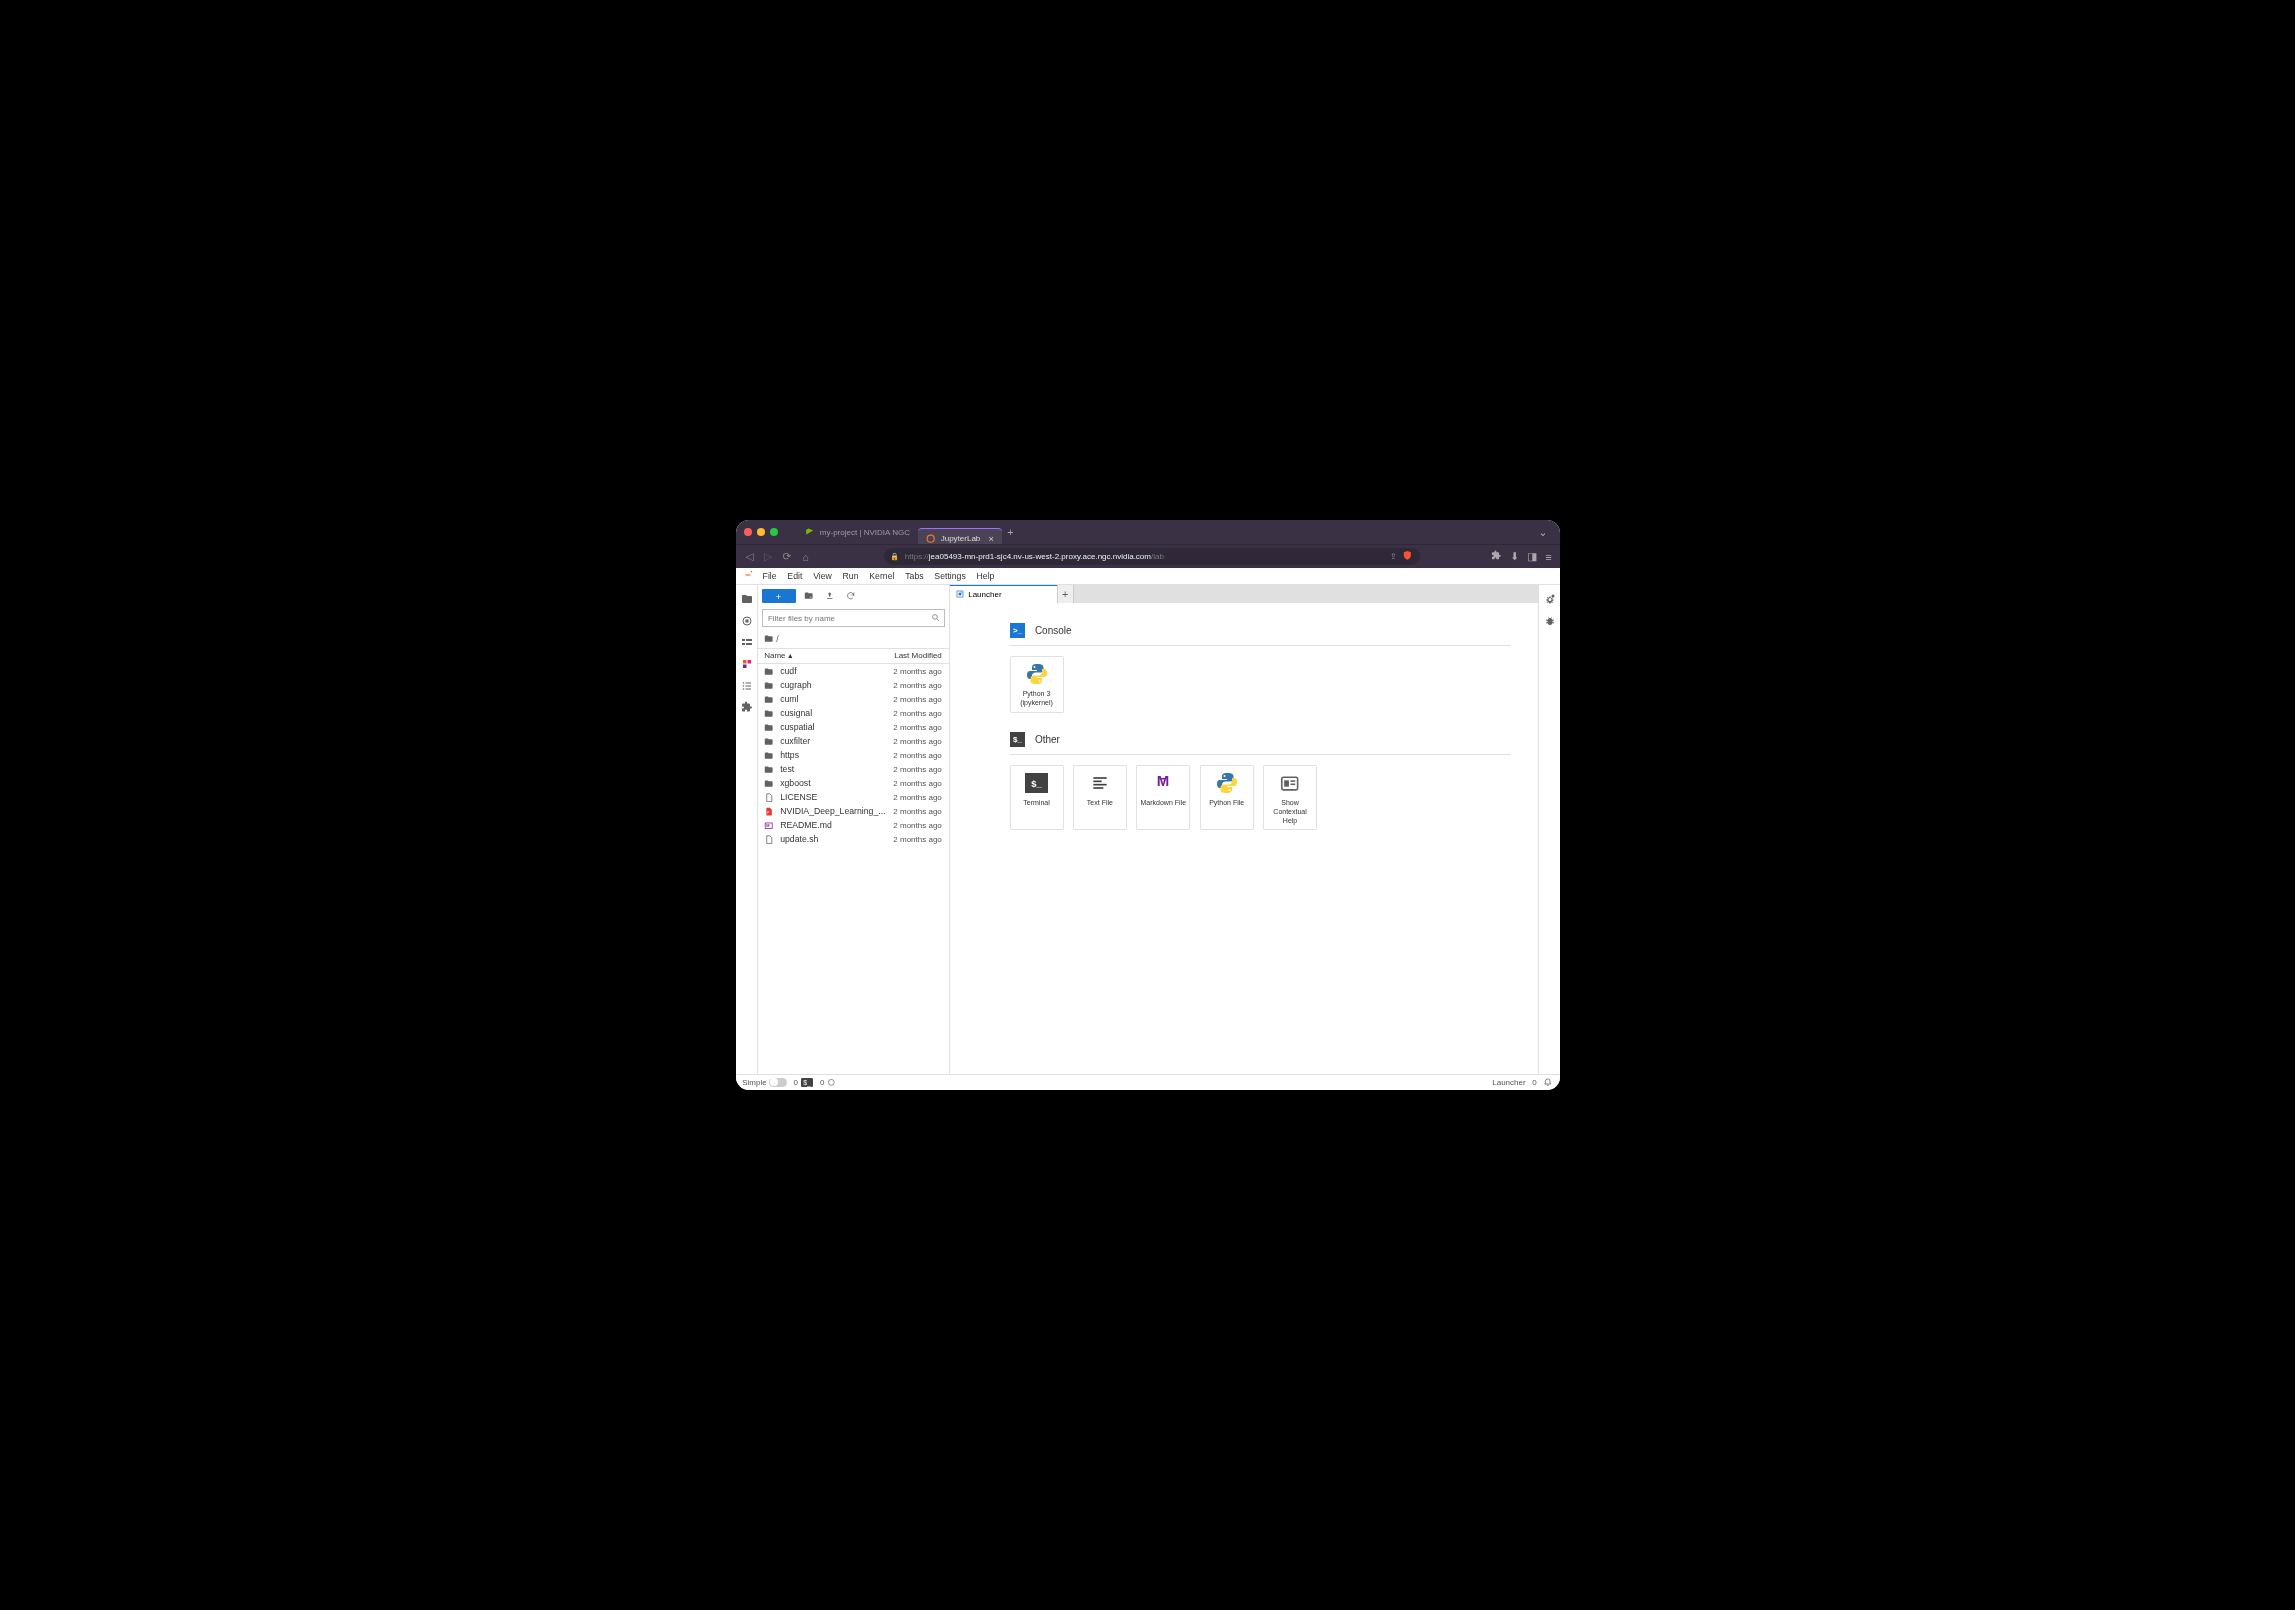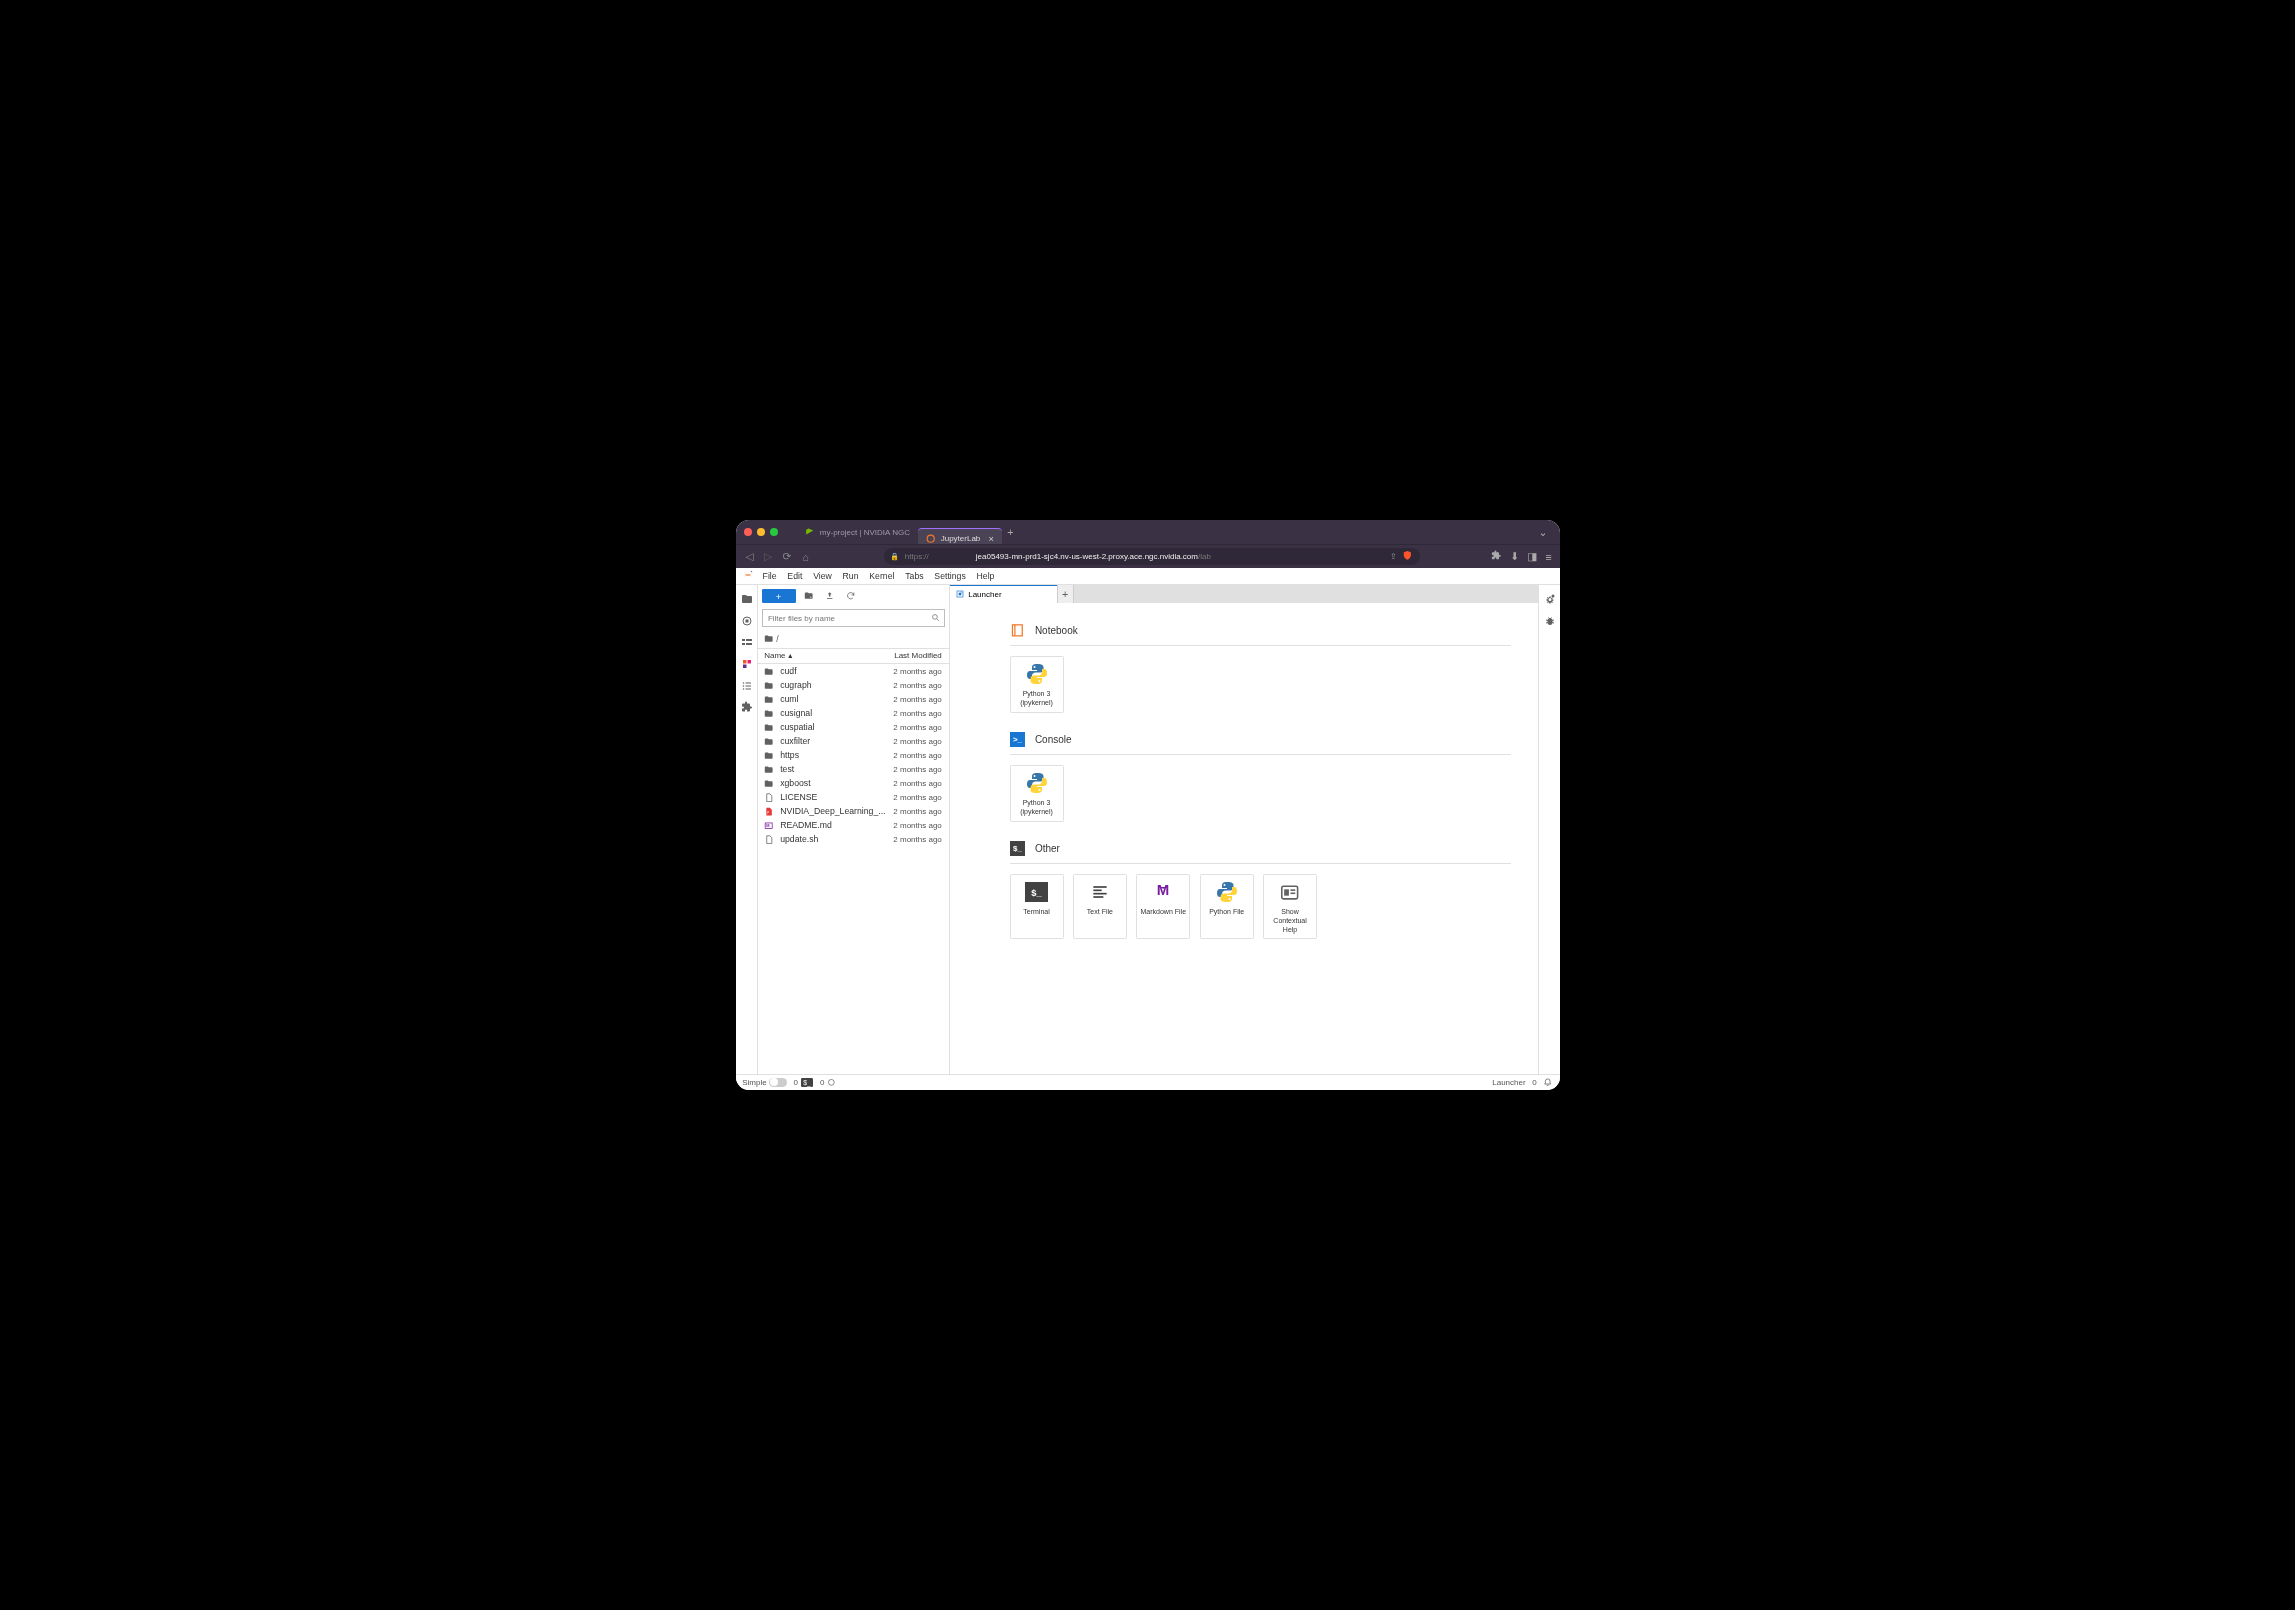--- a/index.html
+++ b/index.html
@@ -21,21 +21,21 @@
 .addtab { color: #aaa; padding: 0 5.4px; cursor: pointer; }
 .chevron-end { color: #aaa; margin-left: auto; padding: 0 4px; }
 
 .addressbar { background: #3a3244; height: 24px; display: flex; align-items: center; padding: 0 8px; gap: 8px; border-top: 0.7px solid #2e2838; }
 .nav-btns { display: flex; gap: 6.7px; color: #888; }
 .nav-btn { width: 12px; height: 12px; display: flex; align-items: center; justify-content: center; cursor: pointer; }
 .url-box { flex: 1; background: #2e2838; border-radius: 9.4px; height: 17.4px; display: flex; align-items: center; padding: 0 6.7px; gap: 5.4px; color: #bbb; font-size: 8px; max-width: 536px; margin: 0 auto; }
 .url-box .lock { font-size: 7.4px; }
 .url-text { flex: 1; white-space: nowrap; overflow: hidden; }
 .url-text .dim { color: #777; }
-.url-text .bright { color: #eee; padding-left: 47px; }
+.url-text .bright { color: #eee; }
 .url-right { display: flex; gap: 5.4px; align-items: center; }
 .right-icons { display: flex; gap: 8px; color: #aaa; align-items: center; }
 
 
 .jl-menubar { background: #fff; height: 17.4px; border-bottom: 0.7px solid #e0e0e0; display: flex; align-items: center; padding: 0 2.7px; font-size: 8.7px; color: #333; }
 .jl-logo { width: 19px; text-align: center; }
 .jl-logo svg { width: 12px; height: 12px; }
 .jl-menu-item { padding: 0 5.4px; cursor: pointer; }
 
 
@@ -395,42 +395,20 @@
                 <rect x="3" y="3" width="18" height="18"></rect>
                 <path d="M9 9h6v6H9z" fill="#1976d2"></path>
                 <path d="M14 4l6 6"></path>
               </svg>
           </span>
           <span>Launcher</span>
         </div>
         <div class="jl-addtab">+</div>
       </div>
       <div class="launcher" id="launcher">
-          <div class="lch-section">
-            <div class="lch-head">
-              <span class="hicon">
-                <svg width="14.7" height="14.7" viewBox="0 0 24 24" fill="none" stroke="#f37626" stroke-width="2">
-                  <rect x="4" y="3" width="16" height="18"></rect>
-                  <path d="M8 3v18"></path>
-                </svg>
-              </span>
-              <span class="htitle">Notebook</span>
-            </div>
-            <div class="lch-cards">
-              <div class="lch-card">
-                <div class="cicon">
-                  <svg viewBox="0 0 48 48" width="24" height="24">
-                    <path fill="#3776ab" d="M24 4c-8 0-10 3-10 7v5h10v2H10c-4 0-6 3-6 8s2 8 6 8h4v-6c0-4 3-7 7-7h10c3 0 6-2 6-6v-4c0-4-2-7-13-7zm-5 4a2 2 0 110 4 2 2 0 010-4z"></path>
-                    <path fill="#ffd43b" d="M24 44c8 0 10-3 10-7v-5H24v-2h14c4 0 6-3 6-8s-2-8-6-8h-4v6c0 4-3 7-7 7H17c-3 0-6 2-6 6v4c0 4 2 7 13 7zm5-4a2 2 0 110-4 2 2 0 010 4z"></path>
-                  </svg>
-                </div>
-                <div class="clabel">Python 3<br>(ipykernel)</div>
-              </div>
-            </div>
-          </div>
           <div class="lch-section">
             <div class="lch-head">
               <span class="hicon">
                 <div style="background:#1976d2;color:#fff;width:14.7px;height:14.7px;display:flex;align-items:center;justify-content:center;font-size:8px;font-weight:bold">&gt;_</div>
               </span>
               <span class="htitle">Console</span>
             </div>
             <div class="lch-cards">
               <div class="lch-card">
                 <div class="cicon">

